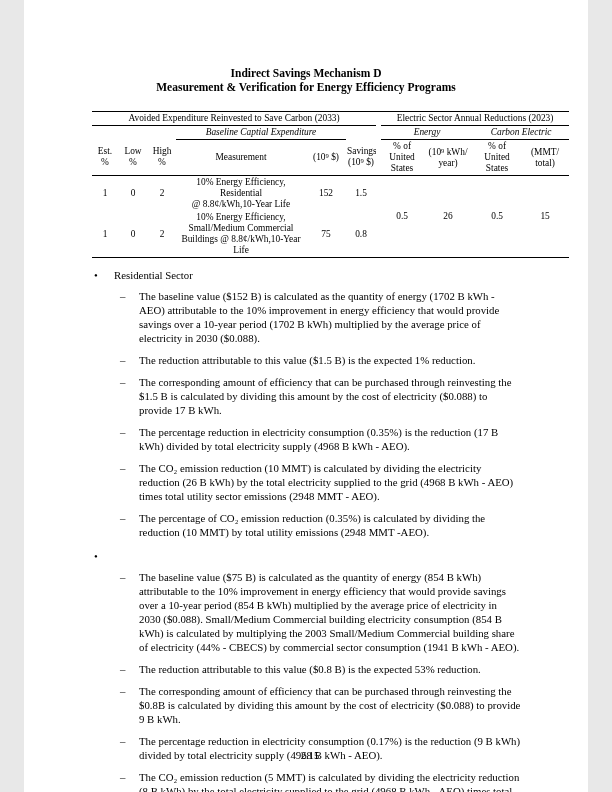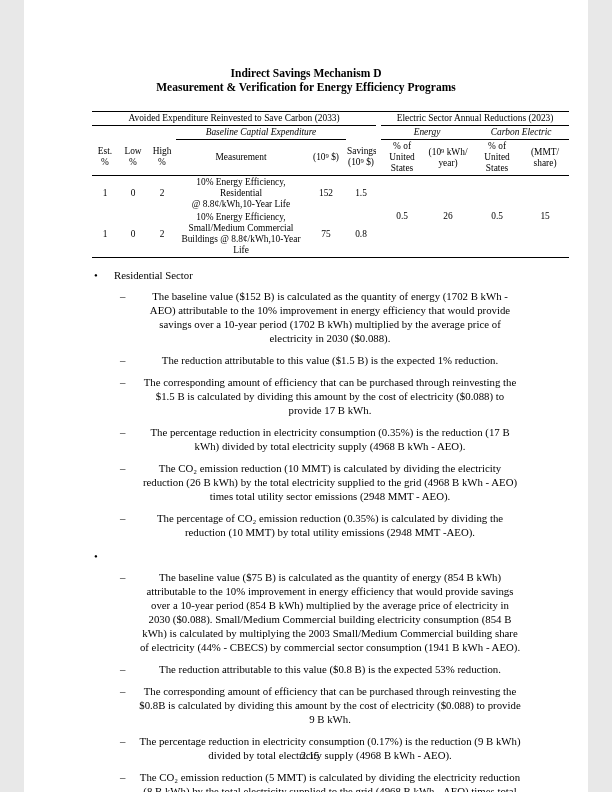--- a/index.html
+++ b/index.html
@@ -54,21 +54,21 @@
     line-height:14px;
   }
   .bullet-item .marker { width:20px; flex:0 0 20px; }
   .sub-item {
     display:flex;
     margin:0 67px 8px 96px;
     font-size:10.8px;
     line-height:14px;
   }
   .sub-item .marker { width:19px; flex:0 0 19px; }
-  .sub-item .text { flex:1;text-align:center; }
+  .sub-item .text { flex:1; }
   
   .footer {
     position:absolute;
     left:0; right:0;
     bottom:31px;
     text-align:center;
     font-size:10.5px;
     padding-left:8px;
   }
 </style>
@@ -124,21 +124,21 @@
         <th class="rb"></th>
         <th class="rb pre">% of
 United
 States</th>
         <th class="rb pre">(10⁹ kWh/
 year)</th>
         <th class="rb pre">% of
 United
 States</th>
         <th class="rb pre">(MMT/
-share)</th>
+total)</th>
       </tr>
       <tr class="body-row">
         <td>1</td>
         <td>0</td>
         <td>2</td>
         <td class="investment pre">10% Energy Efficiency, Residential
 @ 8.8¢/kWh,10-Year Life</td>
         <td>152</td>
         <td>1.5</td>
         <td></td>

